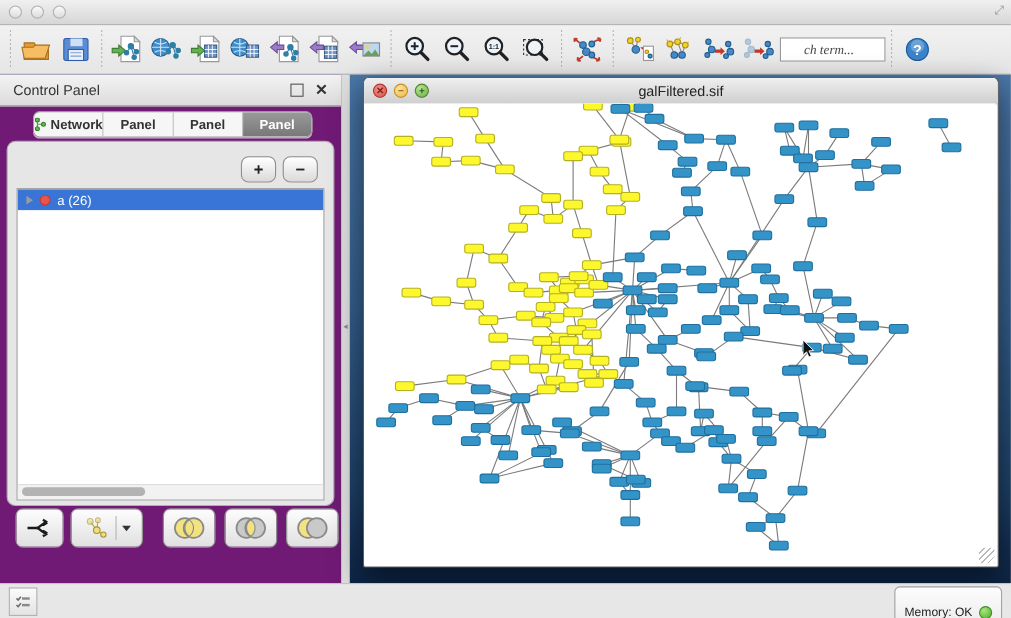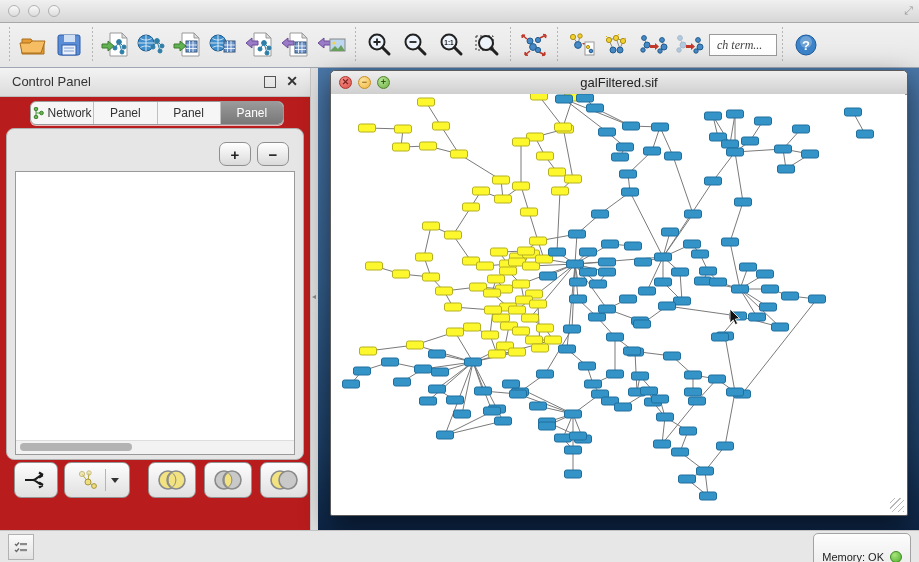--- a/index.html
+++ b/index.html
@@ -15,32 +15,32 @@
   .fs-glyph{position:absolute;right:6px;top:4px;font-size:11px;color:#9a9a9a;}
   
   .toolbar{position:absolute;left:0;top:23px;width:919px;height:45px;
     background:linear-gradient(#f1f1f1,#e6e6e6);border-bottom:1px solid #9fa7b2;
     display:flex;align-items:center;padding:0 4px;box-sizing:border-box;}
   .tbtn{width:36px;height:40px;display:flex;align-items:center;justify-content:center;flex:0 0 auto;}
   .tsep{width:1px;height:36px;margin:0 5px;flex:0 0 auto;
     background:repeating-linear-gradient(#b5b5b5 0 2px,transparent 2px 4px);}
   .search-wrap{margin-left:2px;flex:0 0 auto;}
   .search-input{width:52px;height:20px;border:1px solid #9a9a9a;background:#fff;font-style:italic;
-    font-family:"Liberation Serif",serif;font-size:12px;color:#444;padding:0 7px;}
+    font-family:"Liberation Serif",serif;font-size:12px;color:#444;padding:0 21px;}
   
-  .cpanel{position:absolute;left:0;top:68px;width:310px;height:462px;background:#b91c1c;}
+  .cpanel{position:absolute;left:0;top:68px;width:310px;height:462px;background:#701a75;}
   .cpanel-header{position:absolute;left:0;top:0;width:100%;height:28px;
     background:linear-gradient(#f3f3f3,#dcdcdc);border-bottom:1px solid #bdbdbd;}
   .cpanel-title{position:absolute;left:12px;top:6px;font-size:13px;color:#333;}
   .cpanel-float{position:absolute;right:34px;top:8px;width:10px;height:10px;border:1.5px solid #555;}
   .cpanel-close{position:absolute;right:12px;top:5px;font-size:14px;font-weight:bold;color:#333;}
   .tabbar{position:absolute;left:30px;top:33px;width:252px;height:22px;display:flex;
     border:1px solid #9a9a9a;border-radius:6px;overflow:hidden;background:#f6f6f6;
     box-shadow:0 1px 0 rgba(255,255,255,.7);}
-  .tab{flex:1;display:flex;align-items:center;justify-content:center;font-size:12px;font-weight:normal;
+  .tab{flex:1;display:flex;align-items:center;justify-content:center;font-size:12px;font-weight:bold;
     color:#333;border-right:1px solid #c0c0c0;gap:4px;}
   .tab:last-child{border-right:none;}
   .tab.active{background:linear-gradient(#9a9a9a,#787878);color:#fff;}
   .panel-box{position:absolute;left:6px;top:60px;width:296px;height:330px;
     border:1px solid #b0b0b0;border-radius:8px;background:#e6e6e6;}
   .pm-btn{position:absolute;top:13px;width:30px;height:22px;border:1px solid #8f8f8f;border-radius:7px;
     background:linear-gradient(#ffffff,#dadada);display:flex;align-items:center;justify-content:center;
     font-size:15px;font-weight:bold;color:#222;line-height:1;}
   .list{position:absolute;left:8px;top:42px;width:278px;height:282px;background:#fff;
     border:1px solid #9a9a9a;overflow:hidden;}
@@ -363,20 +363,25 @@
         <span>Panel</span>
       </div>
     <div class="tab active">
         <span>Panel</span>
       </div>
   </div>
   <div class="panel-box">
     <div class="pm-btn" style="left:212px;">+</div>
     <div class="pm-btn" style="left:250px;">−</div>
     <div class="list">
+      <div class="row sel">
+        <div class="disclosure"></div>
+        <div class="reddot"></div>
+        <span>a (26)</span>
+      </div>
       <div class="hscroll">
         <div class="hthumb"></div>
       </div>
     </div>
   </div>
   <div class="btnrow">
     <div class="setbtn" style="left:14px;width:42px;">
       <svg width="26" height="24" viewBox="0 0 26 24">
         <path d="M2 12h8c4 0 5-5 10-5m0 0l-4-2.5m4 2.5l-4 2.5M10 12c4 0 5 5 10 5m0 0l-4-2.5m4 2.5l-4 2.5" fill="none" stroke="#1a1a1a" stroke-width="2.2" stroke-linejoin="round"></path>
       </svg>

